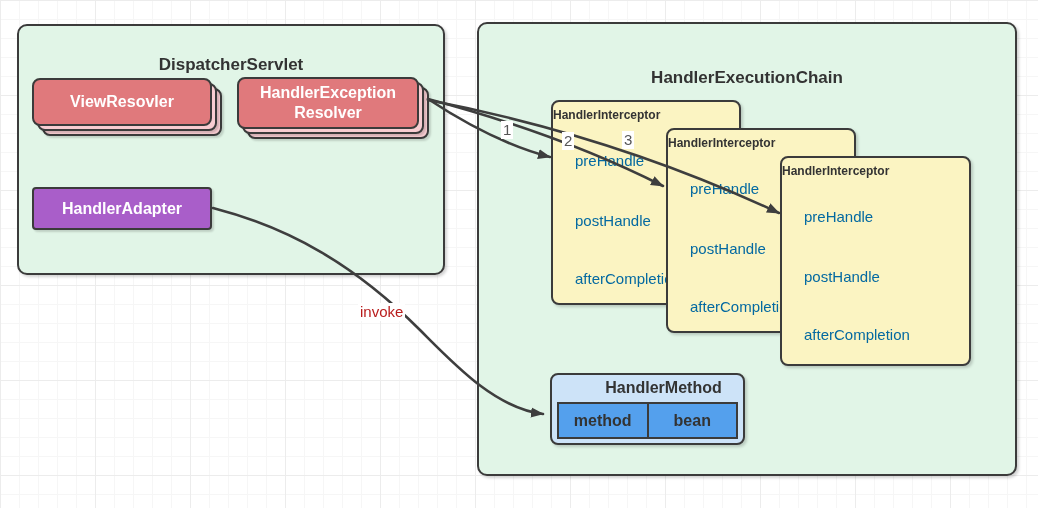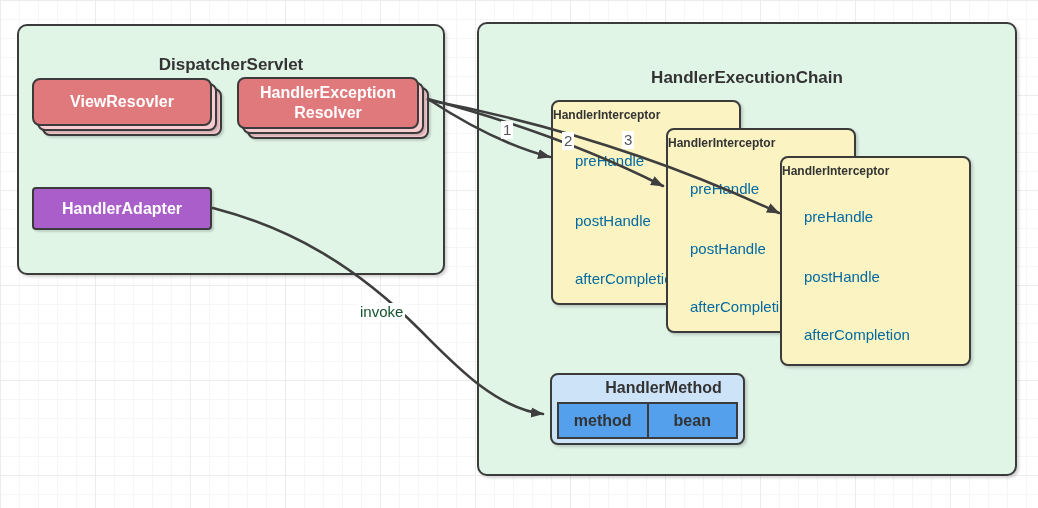--- a/index.html
+++ b/index.html
@@ -98,21 +98,21 @@
   .hm-cell + .hm-cell{border-left:2px solid #3b3b3b;}
 
   #edges{position:absolute;left:0;top:0;z-index:40;pointer-events:none;}
   .edge-label{
     position:absolute;z-index:45;background:#ffffff;
     color:#555;font-size:15px;line-height:18px;padding:0 2px;
   }
   #lbl1{left:501px;top:121px;}
   #lbl2{left:562px;top:132px;}
   #lbl3{left:622px;top:131px;}
-  #lbl-invoke{left:358px;top:303px;color:#14532d;}
+  #lbl-invoke{left:358px;top:303px;color:#b91c1c;}
 </style>
 </head>
 <body>
 
 <div class="canvas">
 
   <div id="dispatcher" class="container">
     <div class="container-title">DispatcherServlet</div>
   </div>
 

